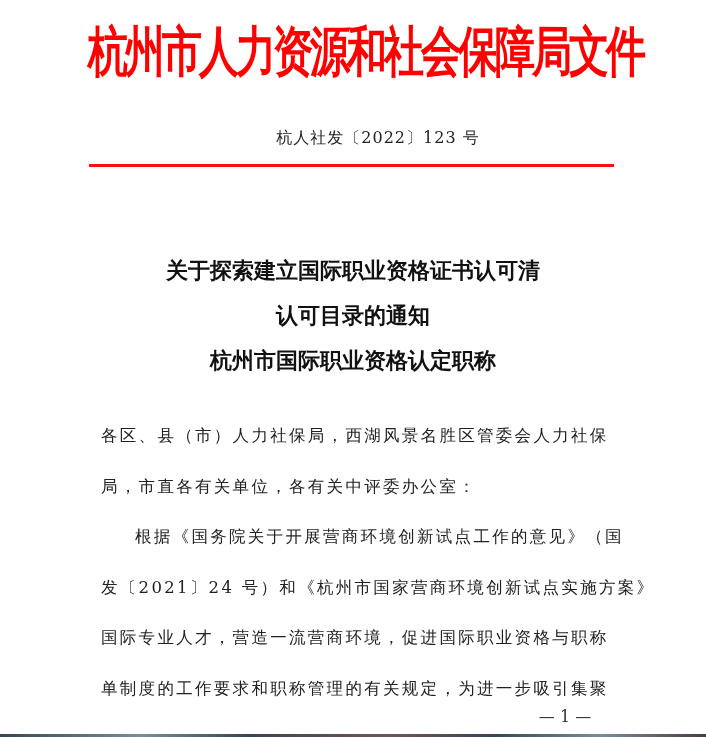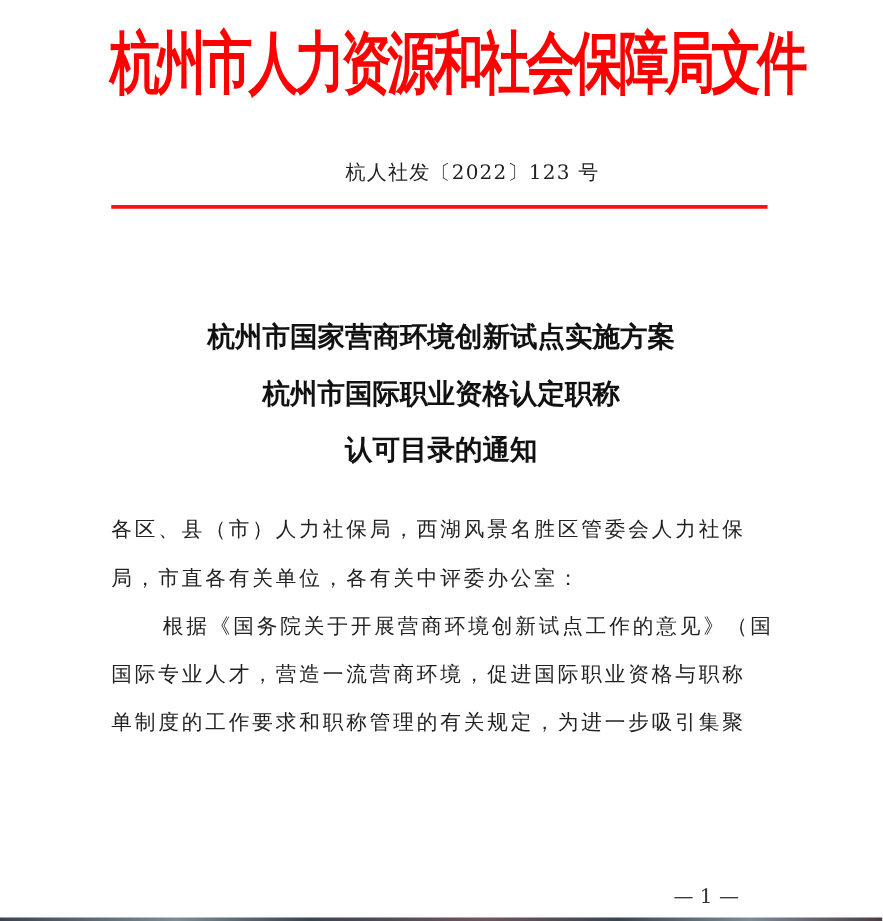--- a/index.html
+++ b/index.html
@@ -28,49 +28,50 @@
   .title {
     position: absolute; left: 0; top: 248px; width: 706px; text-align: center;
     font-weight: bold; font-size: 22px; line-height: 45px; color: #111;
   }
   .title div { white-space: nowrap; }
   .body-text {
     position: absolute; left: 89px; top: 405px; width: 530px;
     font-size: 16.5px; line-height: 38.5px; color: #222;
     letter-spacing: 2.3px;
   }
-  .body-text p { margin: 0; white-space: nowrap; }
+  .body-text p { margin: 12px; white-space: nowrap; }
   .body-text .indent { padding-left: 34px; text-align: right; }
   .page-number {
     position: absolute; left: 530px; top: 707px; width: 70px;
     font-size: 16px; line-height: 20px; color: #333; text-align: center;
     white-space: nowrap;
   }
   .bottom-bar {
     position: absolute; left: 0; top: 734px; width: 706px; height: 3px;
     background: linear-gradient(90deg, #3a4550 0%, #7d8c96 20%, #3a4550 35%, #6d5560 55%, #3a4550 70%, #7d8c96 85%, #4a3d45 100%);
   }
 </style>
 </head>
 <body>
 
 <div class="page">
   <div class="doc-header">杭州市人力资源和社会保障局文件</div>
   <div class="doc-number">杭人社发〔2022〕123 号</div>
   <div class="red-rule"></div>
 
   <div class="title">
-    <div>杭州市国家营商环境创新试点实施方案</div>
+    <div>关于探索建立国际职业资格证书认可清</div>
+    <div>认可目录的通知</div>
     <div>杭州市国际职业资格认定职称</div>
-    <div>认可目录的通知</div>
   </div>
 
   <div class="body-text">
     <p>各区、县（市）人力社保局，西湖风景名胜区管委会人力社保</p>
     <p>局，市直各有关单位，各有关中评委办公室：</p>
     <p class="indent">根据《国务院关于开展营商环境创新试点工作的意见》（国</p>
+    <p>发〔2021〕24 号）和《杭州市国家营商环境创新试点实施方案》</p>
     <p>国际专业人才，营造一流营商环境，促进国际职业资格与职称</p>
     <p>单制度的工作要求和职称管理的有关规定，为进一步吸引集聚</p>
   </div>
 
   <div class="page-number">— 1 —</div>
   <div class="bottom-bar"></div>
 </div>
 
 </body></html>

